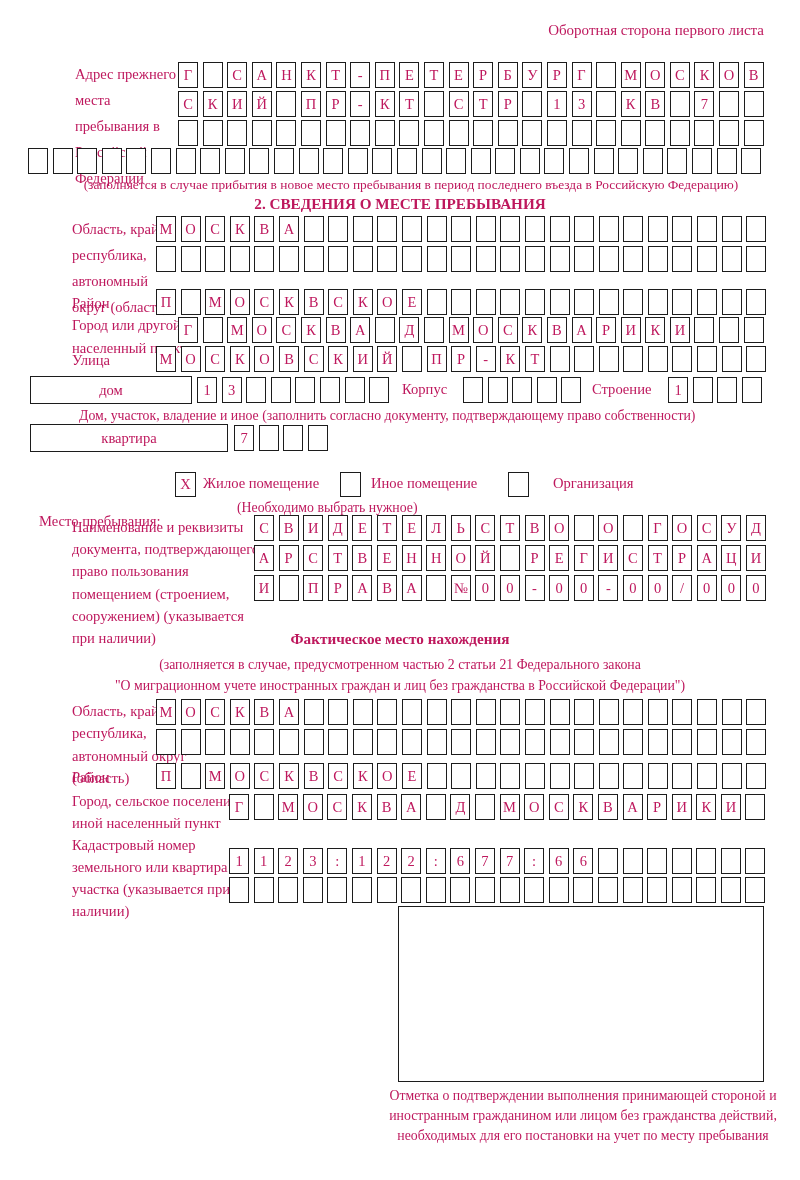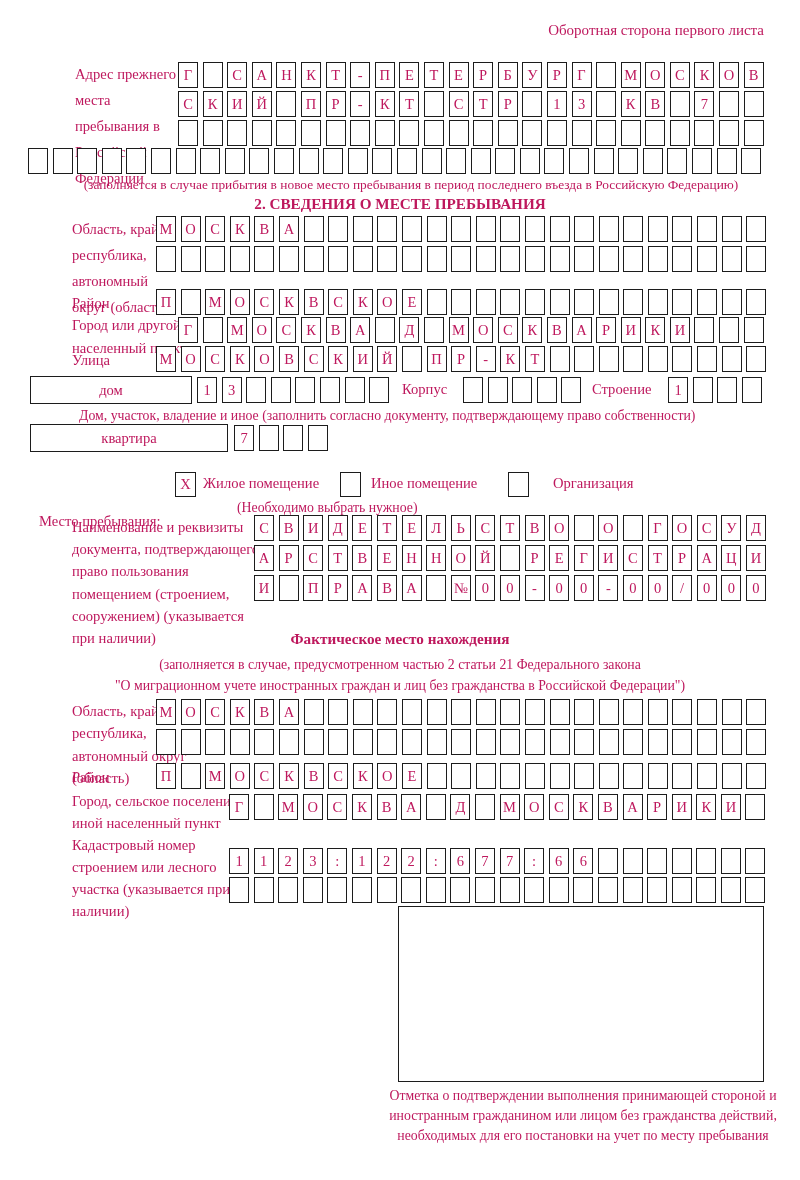--- a/index.html
+++ b/index.html
@@ -517,21 +517,21 @@
       <span class="cell">К</span>
       <span class="cell">В</span>
       <span class="cell">А</span>
       <span class="cell">Р</span>
       <span class="cell">И</span>
       <span class="cell">К</span>
       <span class="cell">И</span>
       <span class="cell"></span>
     </div>
 
-  <div class="txt" style="left:72px; top:835px; width:166px; line-height:1.5;">Кадастровый номер строением или лесного участка (указывается при наличии)</div>
+  <div class="txt" style="left:72px; top:835px; width:166px; line-height:1.5;">Кадастровый номер земельного или квартира участка (указывается при наличии)</div>
   <div class="cellrow" style="left:229px; top:848px;">
       <span class="cell">1</span>
       <span class="cell">1</span>
       <span class="cell">2</span>
       <span class="cell">3</span>
       <span class="cell">:</span>
       <span class="cell">1</span>
       <span class="cell">2</span>
       <span class="cell">2</span>
       <span class="cell">:</span>

